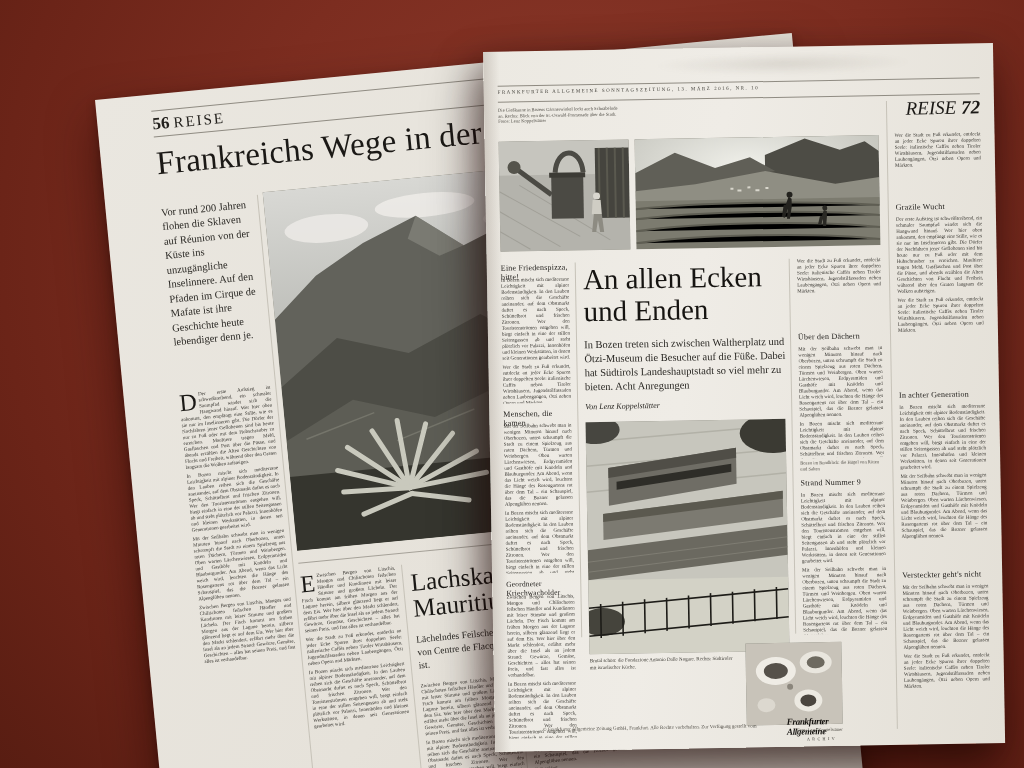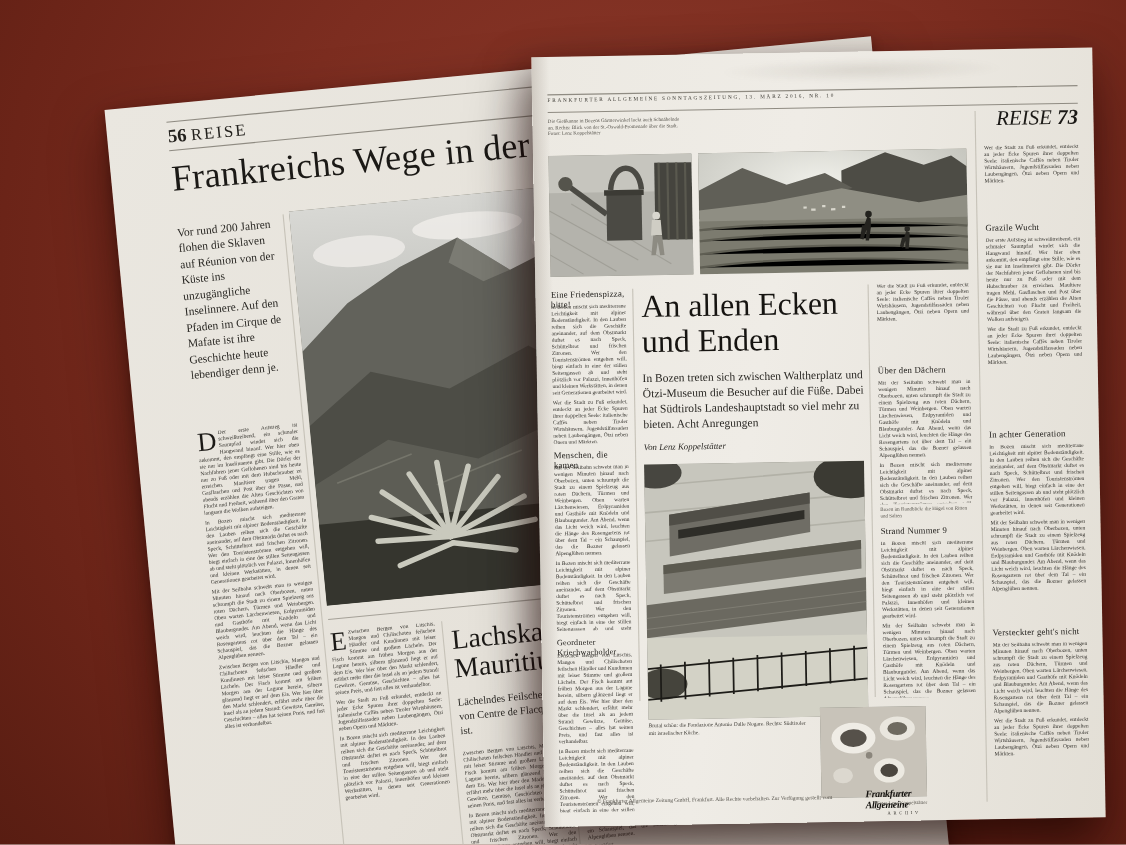--- a/index.html
+++ b/index.html
@@ -134,21 +134,21 @@
 
   <div class="page page-right">
     <div class="ghost" style="left:170px;top:6px;width:260px;height:22px;"></div>
 
     <div class="hr abs" style="left:14px;top:34px;width:482px;"></div>
     <div class="abs rp-masthead" style="left:14px;top:38px;">FRANKFURTER ALLGEMEINE SONNTAGSZEITUNG, 13. MÄRZ 2016, NR. 10</div>
     <div class="hr abs" style="left:14px;top:50px;width:482px;"></div>
 
     <div class="abs rp-kick" style="right:14px;top:53px;">
       <span>REISE</span>
-      <span style="font-weight:bold;">73</span>
+      <span style="font-weight:bold;">72</span>
     </div>
 
     <div class="abs tiny" style="left:14px;top:56px;width:126px;">Die Gießkanne in Bozens Gärtnerwinkel lockt auch Schnäbelnde an. Rechts: Blick von der St.-Oswald-Promenade über die Stadt. Fotos: Lenz Koppelstätter</div>
 
     <div class="photo abs" style="left:14px;top:90px;width:130px;height:110px;">
       <svg viewBox="0 0 130 110" preserveAspectRatio="none">
         <rect width="130" height="110" fill="#b4b3ac"></rect>
         <rect x="0" y="0" width="130" height="34" fill="#c6c5be"></rect>
         <rect x="96" y="8" width="34" height="70" fill="#45443e"></rect>
         <g stroke="#5a594f" stroke-width="2">

